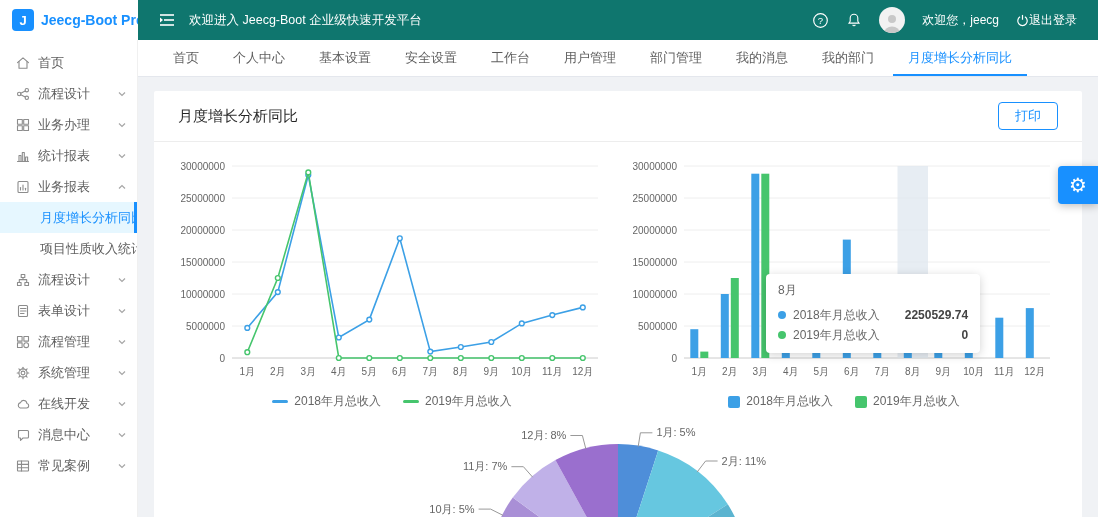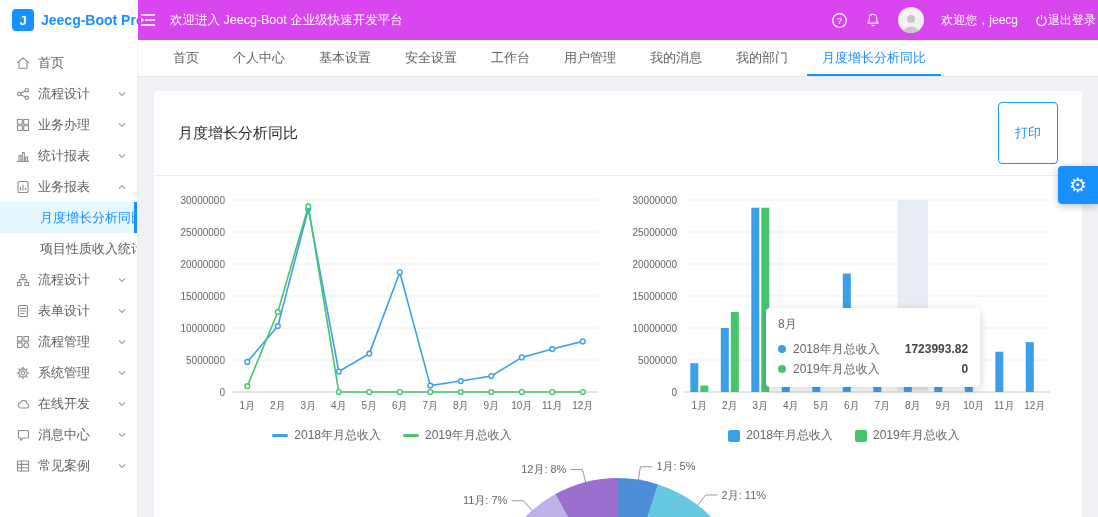--- a/index.html
+++ b/index.html
@@ -5,21 +5,21 @@
   *{box-sizing:border-box;margin:0;padding:0}
   html,body{width:1098px;height:517px;overflow:hidden}
   body{font-family:"Liberation Sans","DejaVu Sans",sans-serif;background:#f0f2f5;position:relative;font-size:13px;color:rgba(0,0,0,.65)}
   .app{position:relative;width:1098px;height:517px;overflow:hidden}
 
   
   .topbar{position:absolute;top:0;left:0;right:0;height:40px;display:flex;z-index:10}
   .logo-area{width:138px;background:#fff;display:flex;align-items:center;padding-left:12px;flex:none;cursor:pointer}
   .logo-badge{width:22px;height:22px;border-radius:4px;background:#1890ff;color:#fff;font-weight:bold;display:flex;align-items:center;justify-content:center;font-size:13px;flex:none}
   .logo-text{color:#1890ff;font-weight:bold;font-size:14px;margin-left:7px;white-space:nowrap}
-  .topbar-main{flex:1;background:#d946ef;display:flex;align-items:center;color:#fff;padding:0 2px}
+  .topbar-main{flex:1;background:#0f766e;display:flex;align-items:center;color:#fff;padding:0 21px}
   .collapse-icon{display:flex;align-items:center;cursor:pointer;margin-right:14px}
   .welcome{font-size:12.5px;color:#fff;white-space:nowrap}
   .topbar-right{margin-left:auto;display:flex;align-items:center;gap:17px;font-size:12px}
   .tb-ic{display:flex;align-items:center;cursor:pointer}
   .avatar{width:26px;height:26px;border-radius:50%;background:#f2f2f2;overflow:hidden;display:flex;align-items:flex-end;justify-content:center;cursor:pointer}
   .logout{display:flex;align-items:center;cursor:pointer;white-space:nowrap}
 
   
   .sidebar{position:absolute;top:40px;left:0;bottom:0;width:138px;background:#fff;border-right:1px solid #f0f0f0;padding-top:7px;z-index:5}
   .sb-item{display:flex;align-items:center;height:31px;padding:0 10px 0 16px;cursor:pointer;color:rgba(0,0,0,.65)}
@@ -33,21 +33,21 @@
 
   
   .main{position:absolute;top:40px;left:138px;right:0;bottom:0;background:#f0f2f5;overflow:hidden}
   .tabbar{height:37px;background:#fff;border-bottom:1px solid #e4e7ed;display:flex;align-items:stretch;padding:0 20px;gap:4px;overflow:hidden}
   .tab{padding:0 15px;line-height:35px;font-size:13px;cursor:pointer;color:rgba(0,0,0,.65);white-space:nowrap}
   .tab.active{color:#1890ff;border-bottom:2px solid #1890ff}
   .content{position:relative;height:calc(100% - 37px);overflow:hidden;padding:14px 16px}
   .card{background:#fff;border-radius:2px;min-height:640px}
   .card-head{display:flex;justify-content:space-between;align-items:center;padding:11px 24px;border-bottom:1px solid #ededed}
   .card-title{font-size:15px;color:rgba(0,0,0,.85);font-weight:500}
-  .print-btn{font-size:13px;color:#1890ff;border:1px solid #1890ff;background:#fff;padding:21px 16px;border-radius:4px;cursor:pointer;font-family:inherit}
+  .print-btn{font-size:13px;color:#1890ff;border:1px solid #1890ff;background:#fff;padding:4px 16px;border-radius:4px;cursor:pointer;font-family:inherit}
   .card-body{padding:10px 8px}
   .charts-row{display:flex;justify-content:space-between;padding:0 4px}
   .chart-box{width:460px;position:relative}
   svg text{font-family:"Liberation Sans","DejaVu Sans",sans-serif}
   .legend{display:flex;justify-content:center;gap:22px;font-size:12px;color:#666;margin-top:2px}
   .legend-item{display:flex;align-items:center;gap:6px;cursor:pointer;white-space:nowrap}
   .lg-line{width:16px;height:3px;border-radius:2px;display:inline-block}
   .lg-rect{width:12px;height:12px;border-radius:2px;display:inline-block}
   .pie-wrap{display:flex;justify-content:center;margin-top:14px}
 
@@ -308,20 +308,21 @@
     </aside>
 
   <main class="main">
     <nav class="tabbar" id="tabbar">
         <div class="tab">首页</div>
         <div class="tab">个人中心</div>
         <div class="tab">基本设置</div>
         <div class="tab">安全设置</div>
         <div class="tab">工作台</div>
         <div class="tab">用户管理</div>
+        <div class="tab">部门管理</div>
         <div class="tab">我的消息</div>
         <div class="tab">我的部门</div>
         <div class="tab active">月度增长分析同比</div>
       </nav>
     <section class="content">
       <div class="card">
         <div class="card-head">
           <span class="card-title">月度增长分析同比</span>
           <button class="print-btn">打印</button>
         </div>
@@ -428,21 +429,21 @@
                   <rect x="112.8" y="126.0" width="8" height="80.0" fill="#46c56d"></rect>
                   <rect x="143.3" y="21.7" width="8" height="184.3" fill="#46c56d"></rect>
                 </svg><div class="legend">
                   <span class="legend-item"><span class="lg-rect" style="background:#3ca0e6"></span>2018年月总收入</span>
                   <span class="legend-item"><span class="lg-rect" style="background:#46c56d"></span>2019年月总收入</span>
                 </div><div class="chart-tooltip">
                   <div class="tt-title">8月</div>
                   <div class="tt-row">
                     <span class="tt-dot" style="background:#3ca0e6"></span>
                     <span>2018年月总收入</span>
-                    <span class="tt-val">1723993.82</span>
+                    <span class="tt-val">2250529.74</span>
                   </div>
                   <div class="tt-row">
                     <span class="tt-dot" style="background:#46c56d"></span>
                     <span>2019年月总收入</span>
                     <span class="tt-val">0</span>
                   </div>
                 </div></div>
           </div>
           <div class="pie-wrap" id="pieChart">
               <svg width="520" height="300" viewBox="0 0 520 300">

